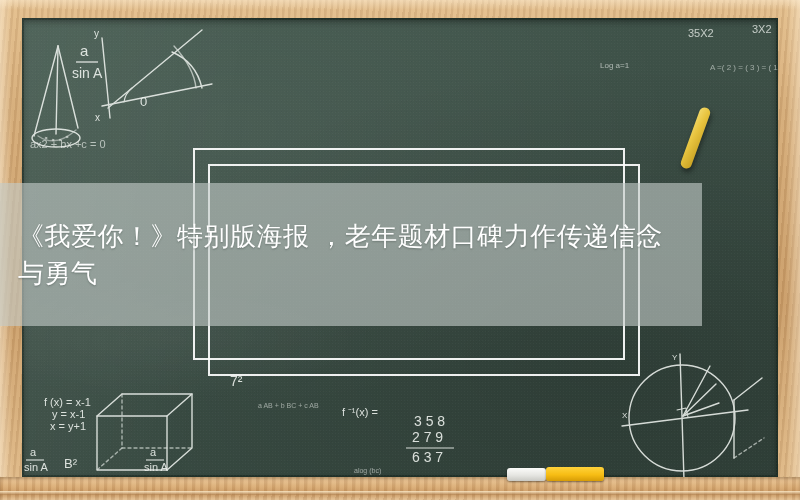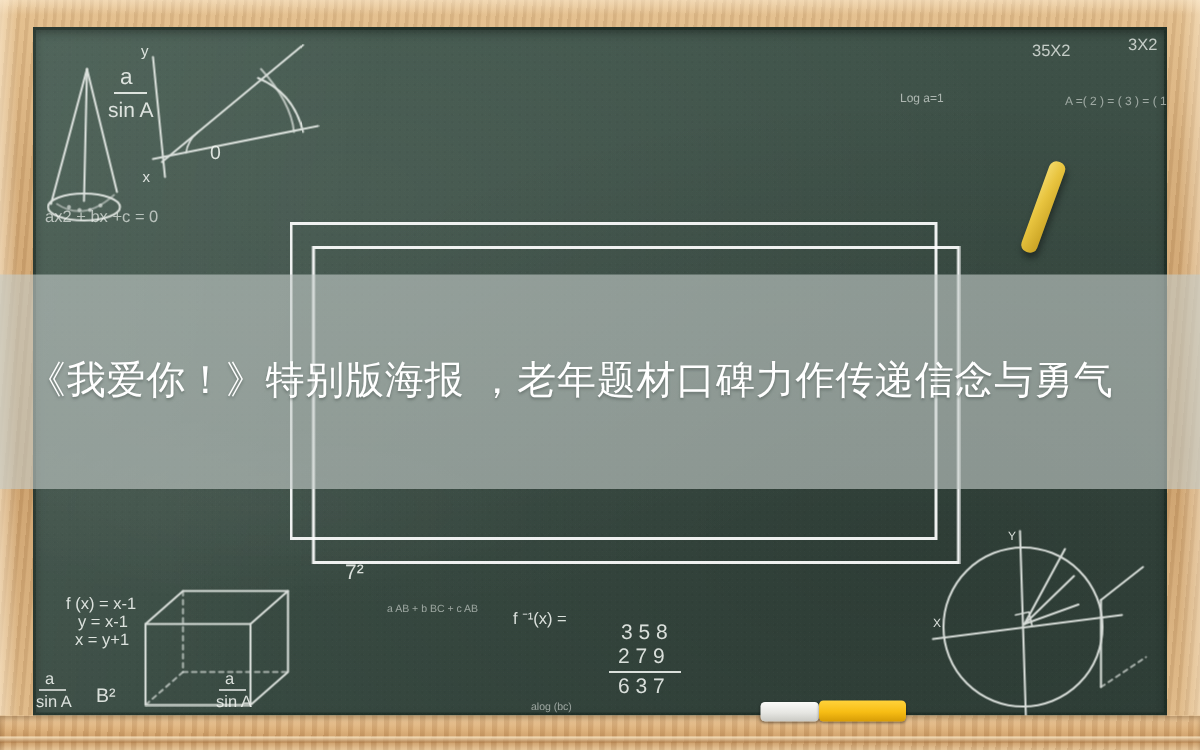--- a/index.html
+++ b/index.html
@@ -113,21 +113,21 @@
     box-sizing: border-box;
   }
   .deco-frame.outer { left: 171px; top: 130px; width: 432px; height: 212px; }
   .deco-frame.inner { left: 186px; top: 146px; width: 432px; height: 212px; }
 
   
   .caption-band {
     position: absolute;
     left: 0;
     top: 183px;
-    width: 800px;
+    width: 702px;
     height: 143px;
     background: rgba(196,204,200,0.62);
     display: flex;
     align-items: center;
     box-sizing: border-box;
   }
   .caption-text {
     width: 800px;
     padding: 0 16px 0 18px;
     box-sizing: border-box;

